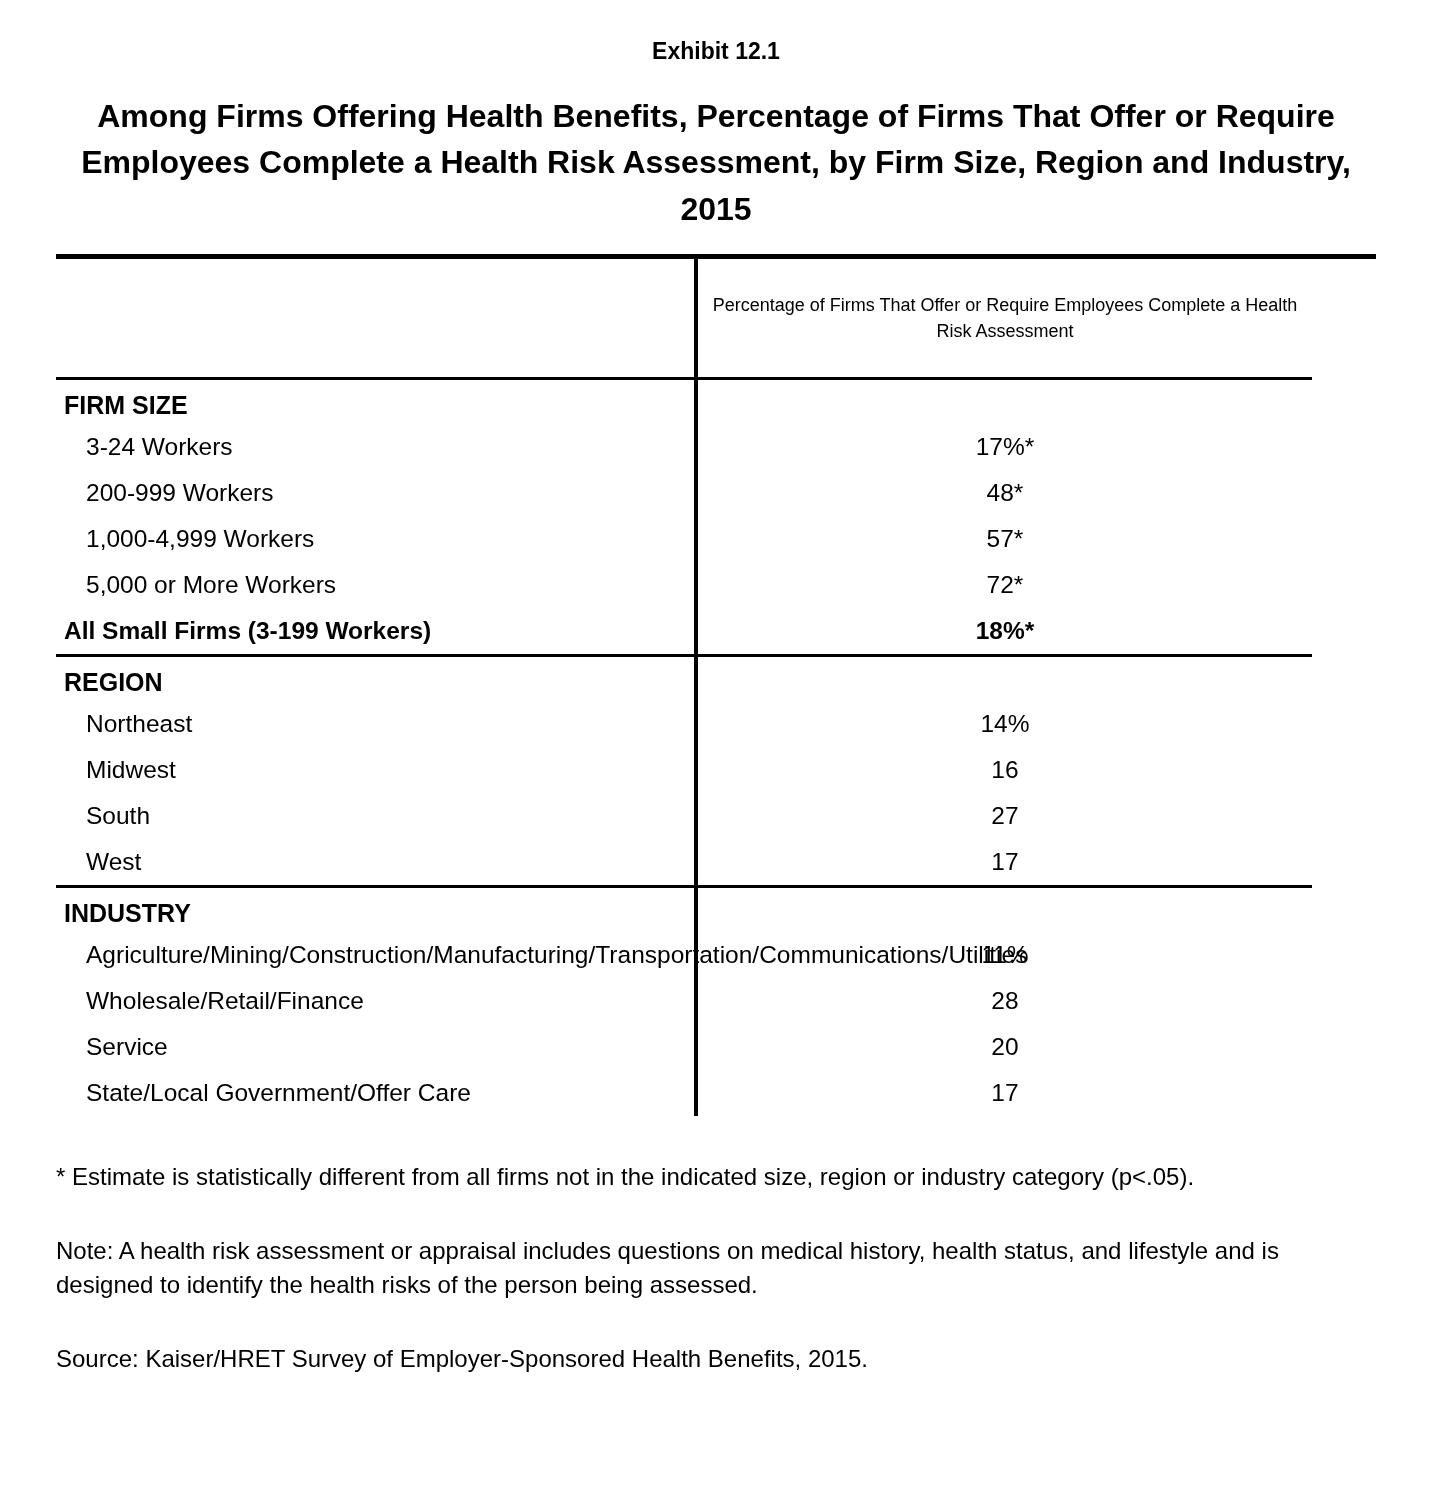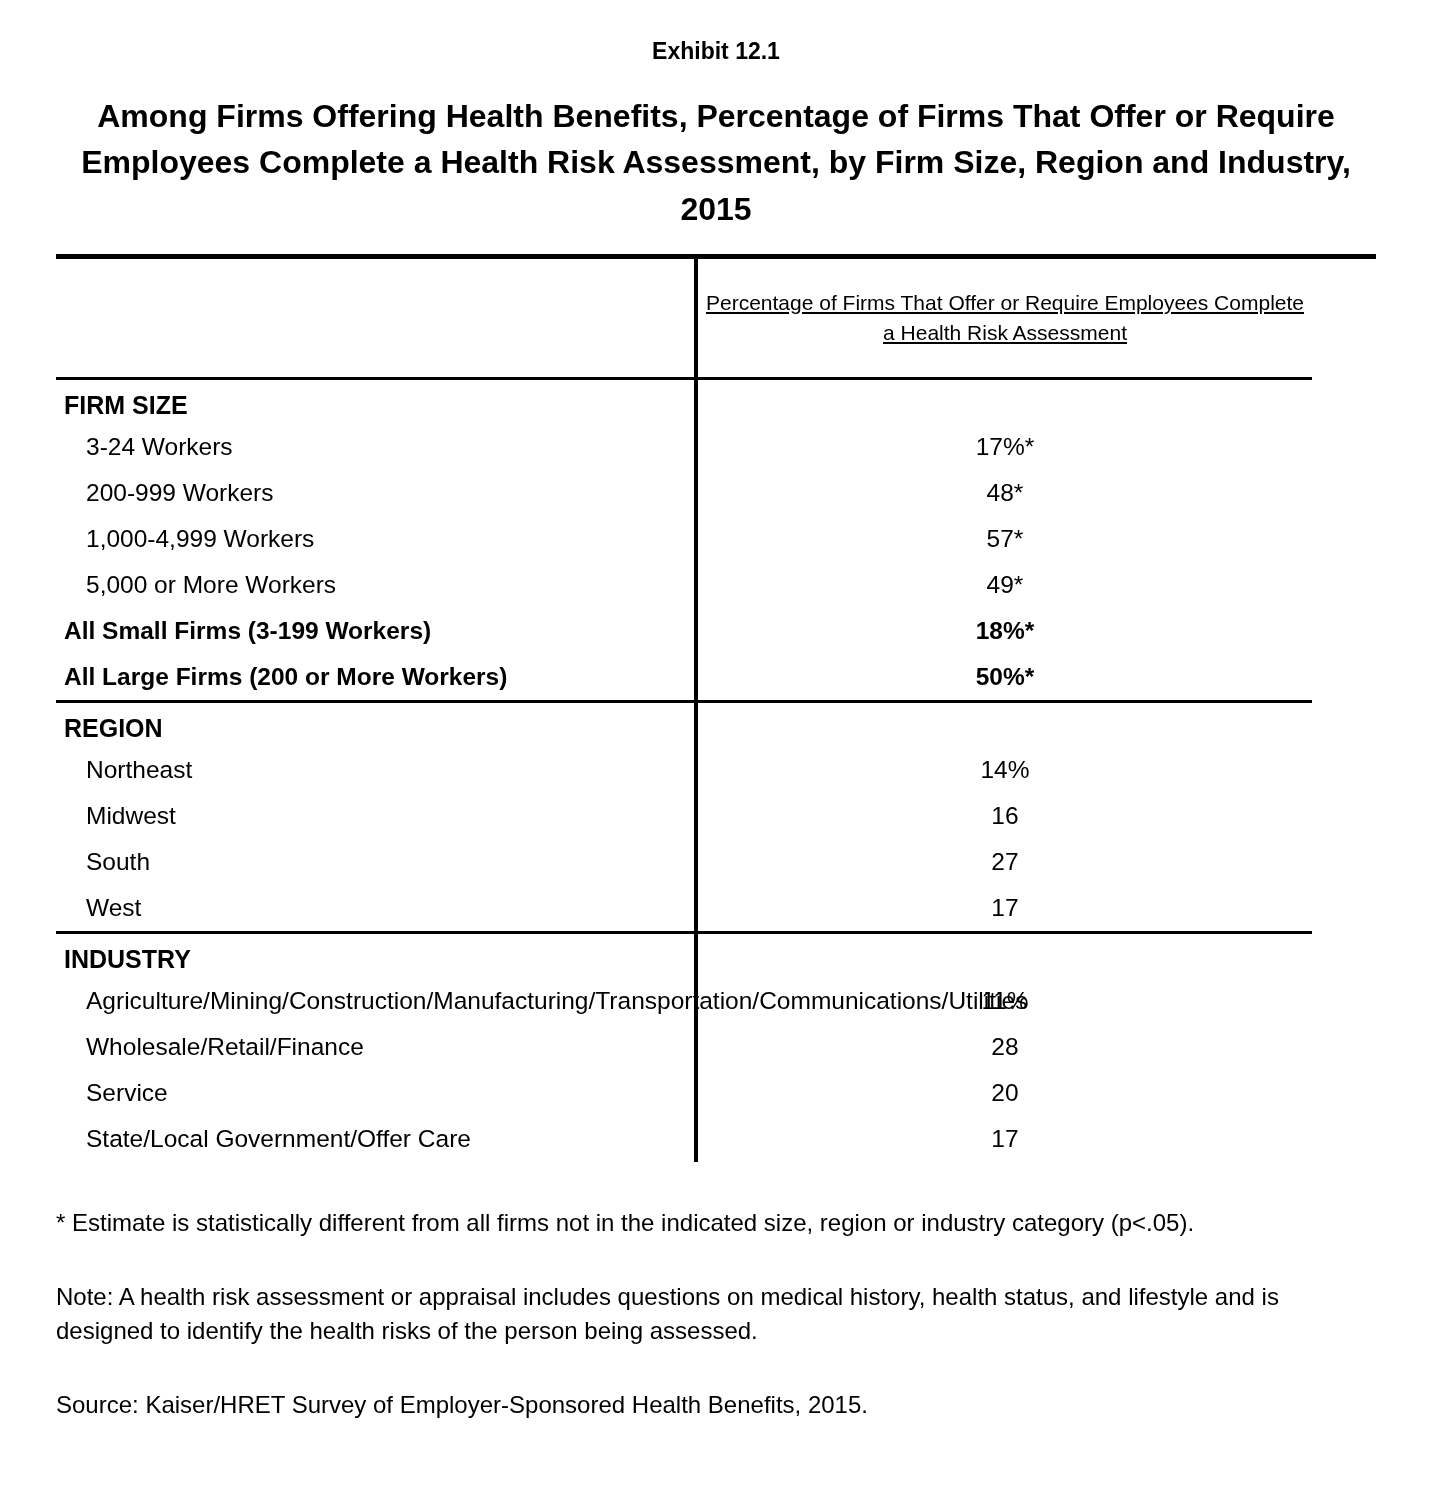--- a/index.html
+++ b/index.html
@@ -55,24 +55,23 @@
     padding: 0;
   }
   .head-row td {
     height: 118px;
     vertical-align: middle;
   }
   .head-label { }
   .head-value {
     border-left: 4px solid #000;
     text-align: center;
-    font-size: 21px;
+    font-size: 18px;
     line-height: 1.45;
     padding: 0 6px;
-    text-decoration: underline;
   }
   .section-row td {
     border-top: 3px solid #000;
   }
   .sec-label {
     font-weight: bold;
     font-size: 25px;
     padding: 11px 0 4px 8px;
   }
   .sec-value {
@@ -159,29 +158,25 @@
       <tr class="data-row">
         <td class="d-label">200-999 Workers</td>
         <td class="d-value">48*</td>
       </tr>
       <tr class="data-row">
         <td class="d-label">1,000-4,999 Workers</td>
         <td class="d-value">57*</td>
       </tr>
       <tr class="data-row">
         <td class="d-label">5,000 or More Workers</td>
-        <td class="d-value">49*</td>
+        <td class="d-value">72*</td>
       </tr>
       <tr class="data-row">
         <td class="d-label bold">All Small Firms (3-199 Workers)</td>
         <td class="d-value bold">18%*</td>
-      </tr>
-      <tr class="data-row">
-        <td class="d-label bold">All Large Firms (200 or More Workers)</td>
-        <td class="d-value bold">50%*</td>
       </tr>
 
       <tr class="section-row">
         <td class="sec-label">REGION</td>
         <td class="sec-value"></td>
       </tr>
       <tr class="data-row">
         <td class="d-label">Northeast</td>
         <td class="d-value">14%</td>
       </tr>

